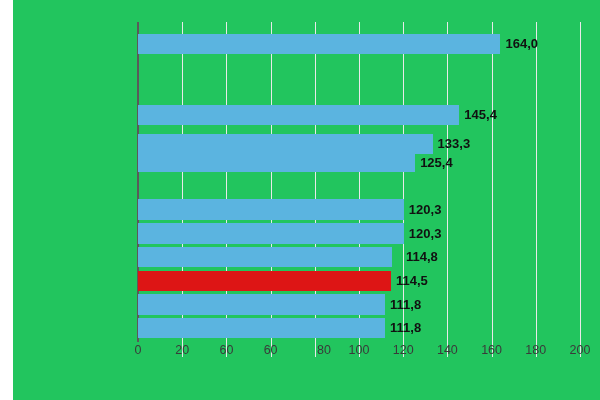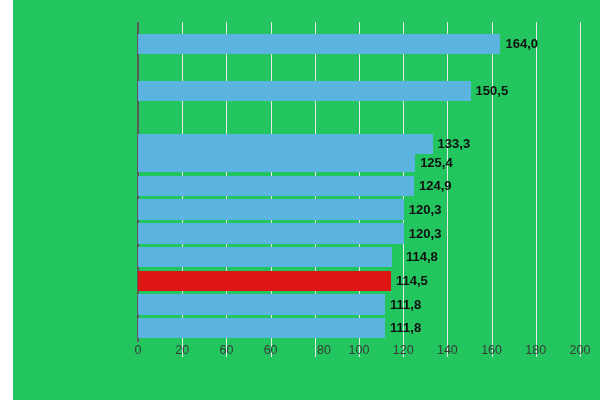--- a/index.html
+++ b/index.html
@@ -123,35 +123,31 @@
       <div class="gridline" style="left: 397.8px;"></div>
       <div class="gridline" style="left: 442px;"></div>
     </div>
   <div id="value-axis-line" style="background: rgb(90, 90, 90);"></div>
 
   <div id="plot-area">
       <div class="row" style="top: 0px;">
         <div class="bar" style="width: 362.44px; background: rgb(91, 180, 224);"></div>
         <div class="val-label" style="left: 362.44px;">164,0</div>
       </div>
-      <div class="row" style="top: 47.4px;">
-        <div class="bar" style="width: 332.605px; background: rgb(91, 180, 224);"></div>
-        <div class="val-label" style="left: 332.605px;">150,5</div>
+      <div class="row" style="top: 71.1px;">
+        <div class="bar" style="width: 321.334px; background: rgb(91, 180, 224);"></div>
+        <div class="val-label" style="left: 321.334px;">145,4</div>
       </div>
       <div class="row" style="top: 100px;">
         <div class="bar" style="width: 294.593px; background: rgb(91, 180, 224);"></div>
         <div class="val-label" style="left: 294.593px;">133,3</div>
       </div>
       <div class="row" style="top: 118.5px;">
         <div class="bar" style="width: 277.134px; background: rgb(91, 180, 224);"></div>
         <div class="val-label" style="left: 277.134px;">125,4</div>
-      </div>
-      <div class="row" style="top: 142.2px;">
-        <div class="bar" style="width: 276.029px; background: rgb(91, 180, 224);"></div>
-        <div class="val-label" style="left: 276.029px;">124,9</div>
       </div>
       <div class="row" style="top: 165.9px;">
         <div class="bar" style="width: 265.863px; background: rgb(91, 180, 224);"></div>
         <div class="val-label" style="left: 265.863px;">120,3</div>
       </div>
       <div class="row" style="top: 189.6px;">
         <div class="bar" style="width: 265.863px; background: rgb(91, 180, 224);"></div>
         <div class="val-label" style="left: 265.863px;">120,3</div>
       </div>
       <div class="row" style="top: 213.3px;">

